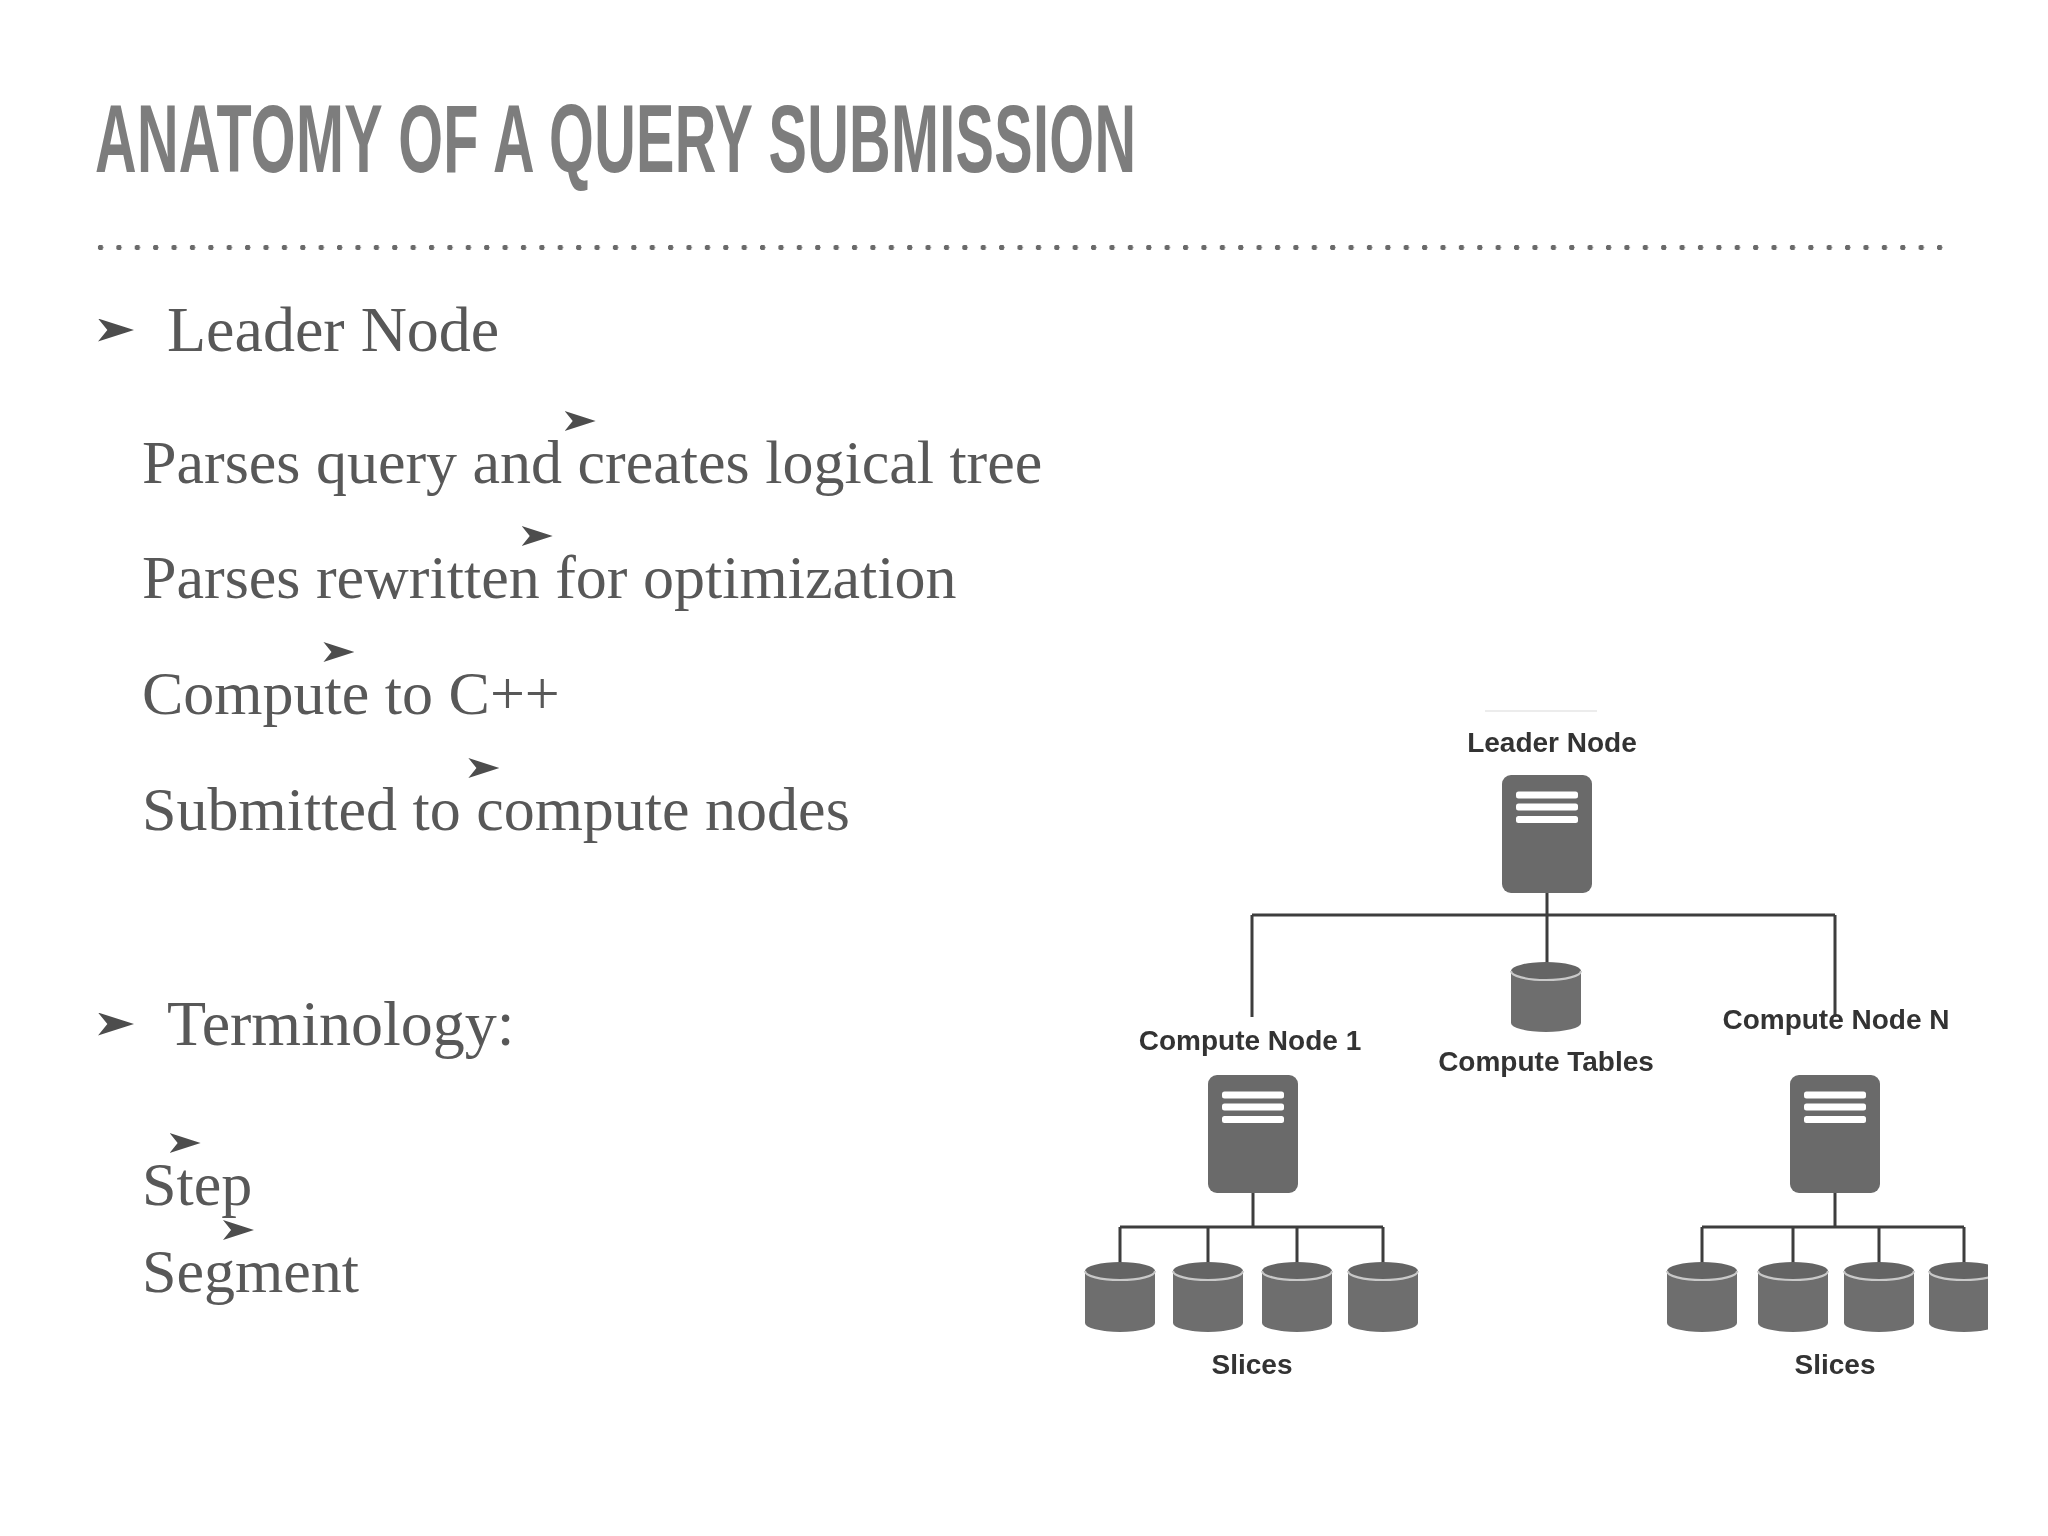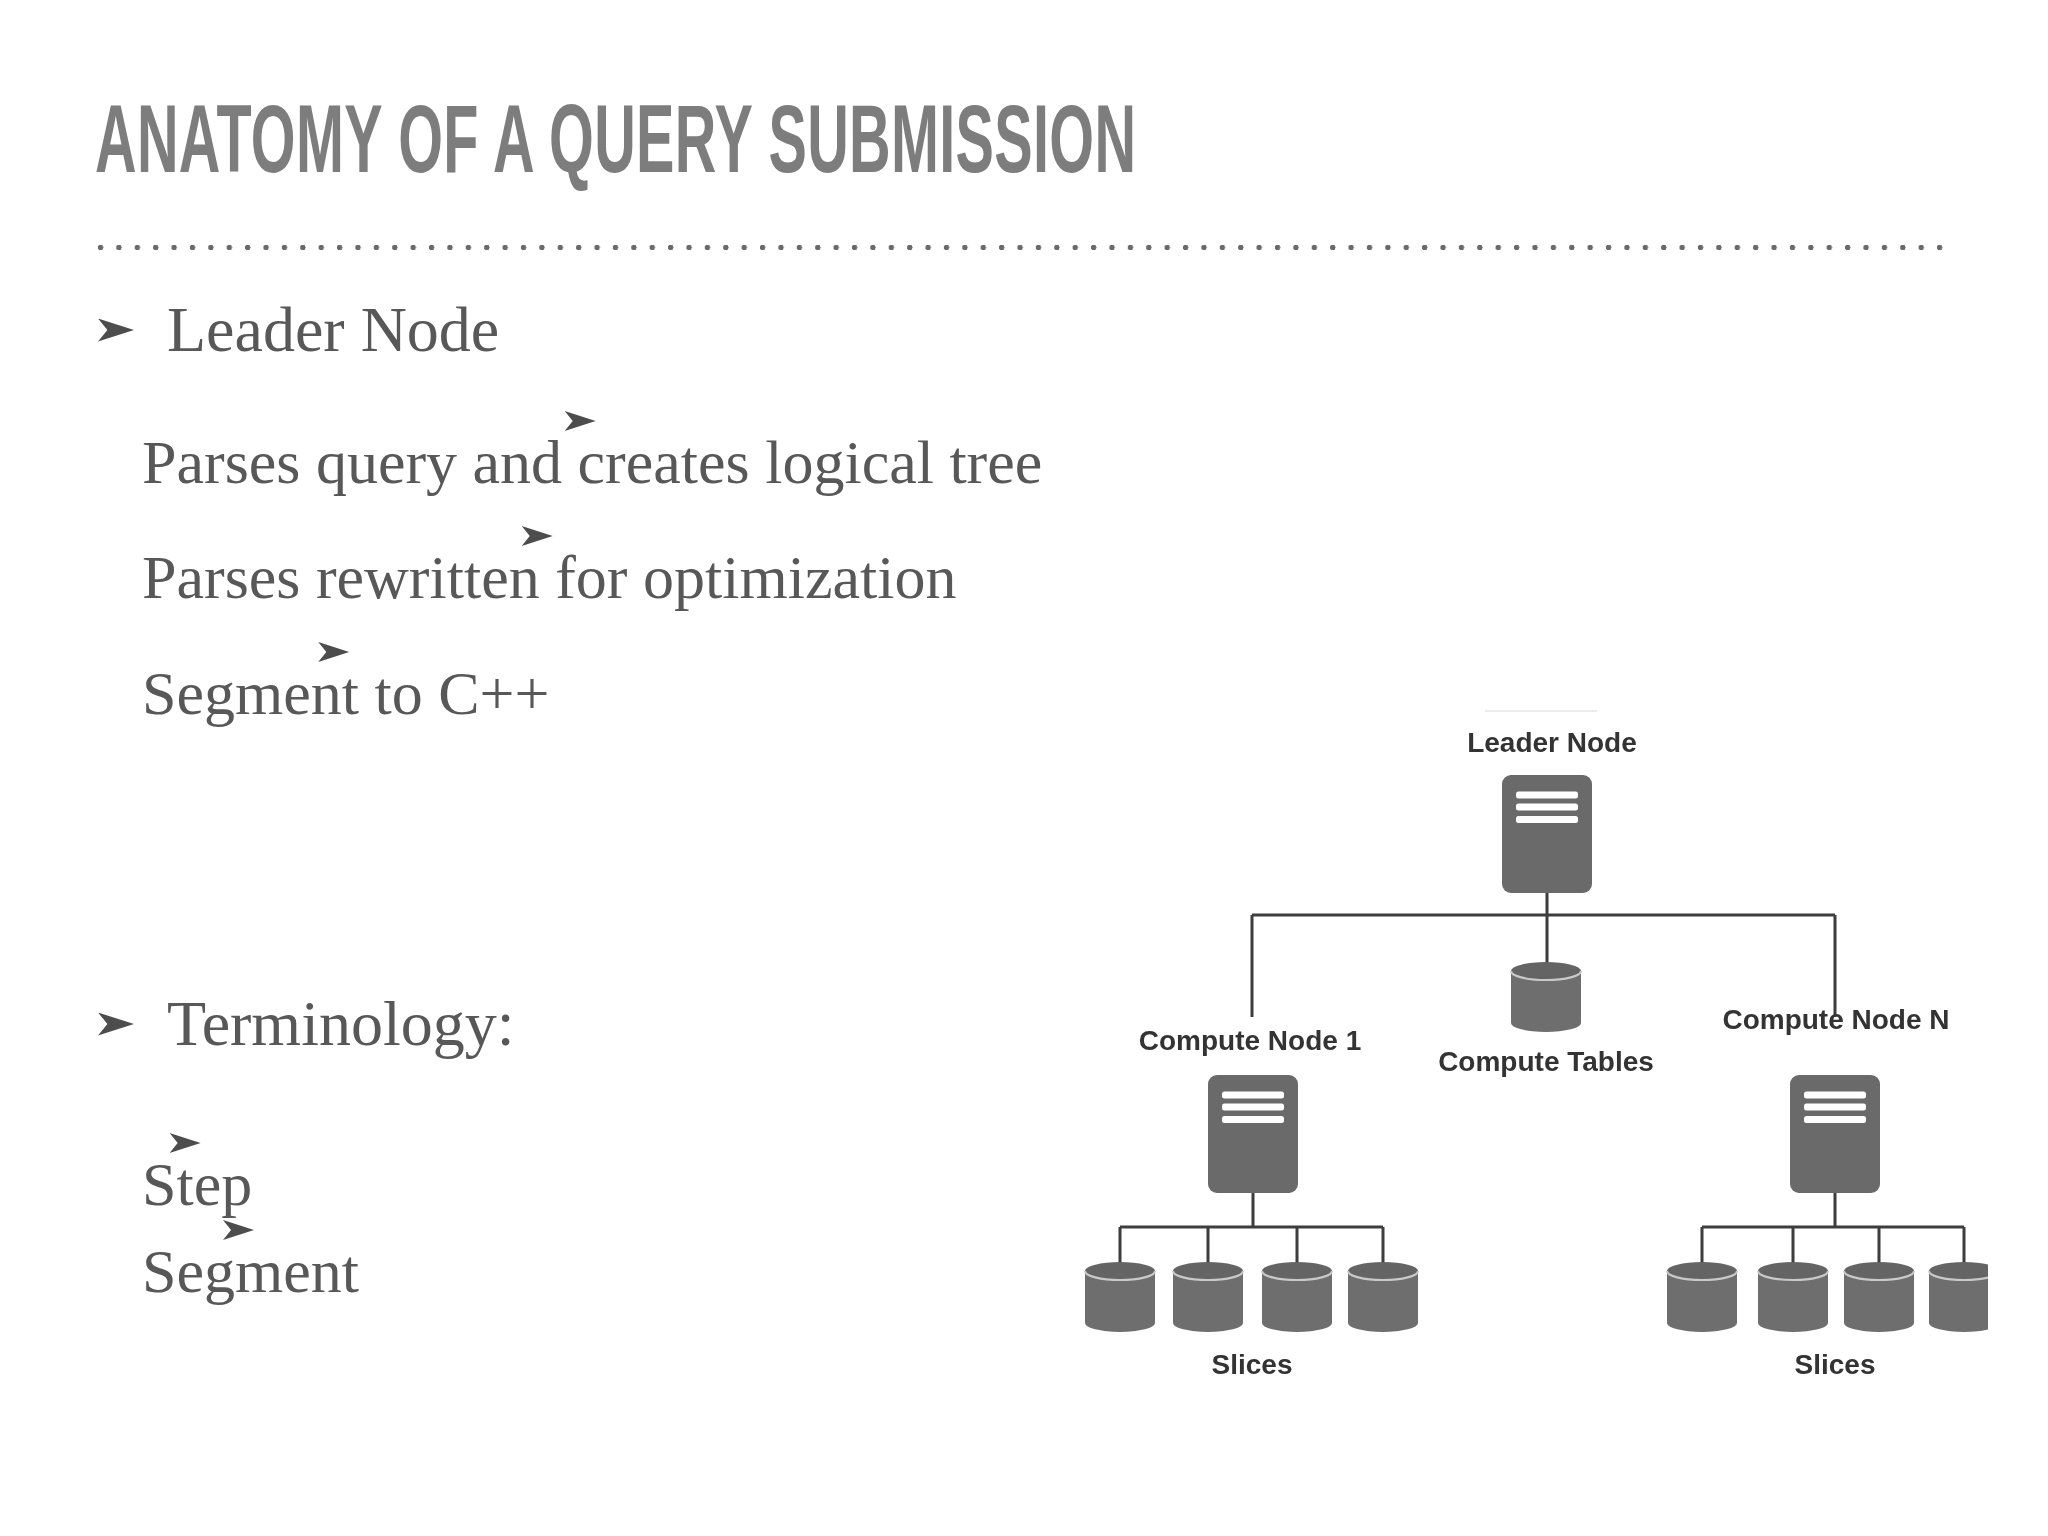--- a/index.html
+++ b/index.html
@@ -55,21 +55,25 @@
   <div class="li l2" style="top:411px">
     <span class="arrow"></span>
     <span>Parses query and creates logical tree</span>
   </div>
   <div class="li l2" style="top:526px">
     <span class="arrow"></span>
     <span>Parses rewritten for optimization</span>
   </div>
   <div class="li l2" style="top:642px">
     <span class="arrow"></span>
-    <span>Segment to C++</span>
+    <span>Compute to C++</span>
+  </div>
+  <div class="li l2" style="top:758px">
+    <span class="arrow"></span>
+    <span>Submitted to compute nodes</span>
   </div>
   <div class="li l1" style="top:989px">
     <span class="arrow"></span>
     <span>Terminology:</span>
   </div>
   <div class="li l2" style="top:1133px">
     <span class="arrow"></span>
     <span>Step</span>
   </div>
   <div class="li l2" style="top:1220px">

